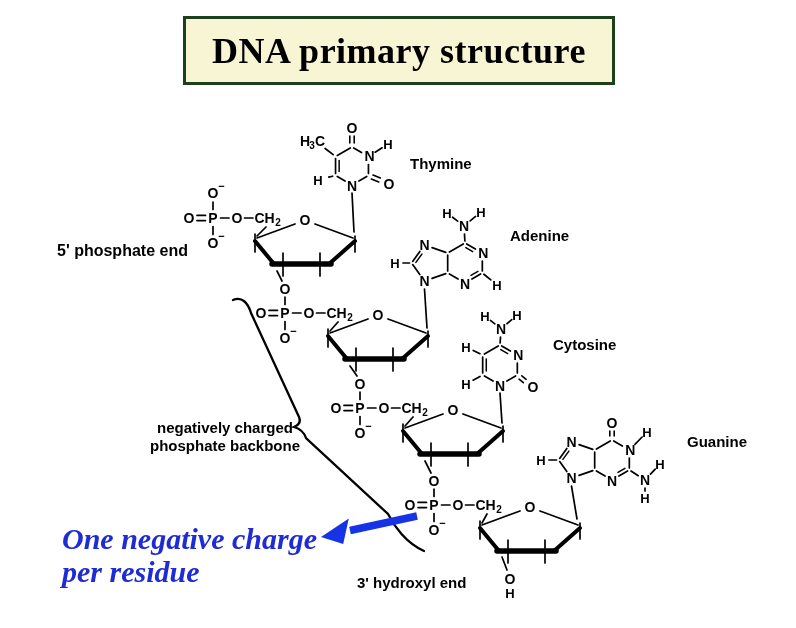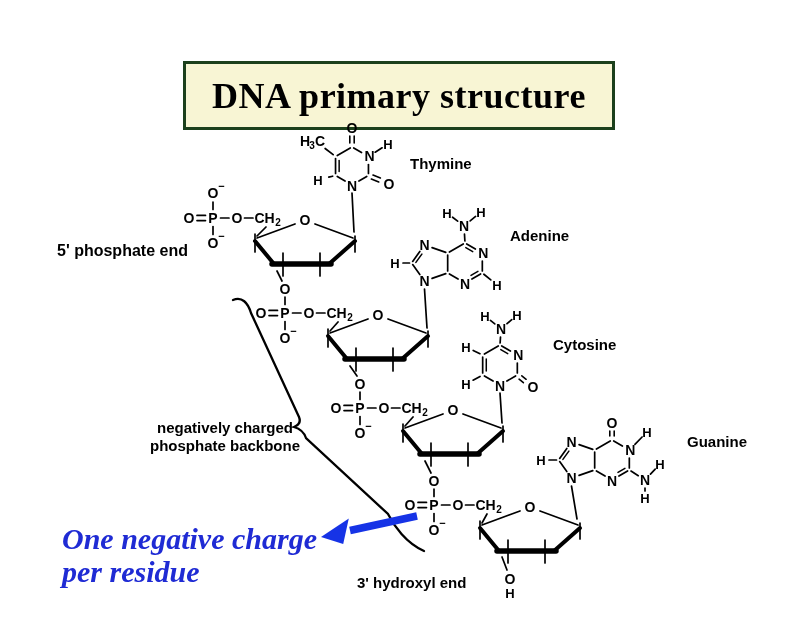--- a/index.html
+++ b/index.html
@@ -2,21 +2,21 @@
 <html style="--bg: #ffffff; --title-bg: #f8f5d4; --title-border: #1c401c; --note-blue: #1f2bd4; --arrow-blue: #1633e6;"><head>
 <meta charset="utf-8">
 <style>
   html,body{margin:0;padding:0;background:#fff;}
   body{width:796px;height:628px;position:relative;overflow:hidden;
        font-family:"Liberation Sans",sans-serif;}
   .stage{position:absolute;left:0;top:0;width:796px;height:628px;background:var(--bg,#fff);}
   .title-box{position:absolute;left:183px;top:16px;width:432px;height:69px;
        box-sizing:border-box;background:var(--title-bg,#f8f5d4);
        border:3px solid var(--title-border,#1c401c);
-       display:flex;align-items:center;justify-content:center;margin-top:45px;}
+       display:flex;align-items:center;justify-content:center;}
   .title-box .ttl{font-family:"Liberation Serif",serif;font-weight:bold;
        font-size:36px;color:#000;letter-spacing:.5px;white-space:nowrap;}
   svg.diagram{position:absolute;left:0;top:0;}
   text{user-select:none;}
   .atom{font-family:"Liberation Sans",sans-serif;font-weight:bold;fill:#000;}
   .lbl{font-family:"Liberation Sans",sans-serif;font-weight:bold;font-size:15px;fill:#000;}
   .lbl5{font-size:16px;}
   .baselbl{font-family:"Liberation Sans",sans-serif;font-weight:bold;font-size:15px;fill:#000;}
   .note{font-family:"Liberation Serif",serif;font-style:italic;font-weight:bold;
         font-size:30px;fill:var(--note-blue,#1f2bd4);}

